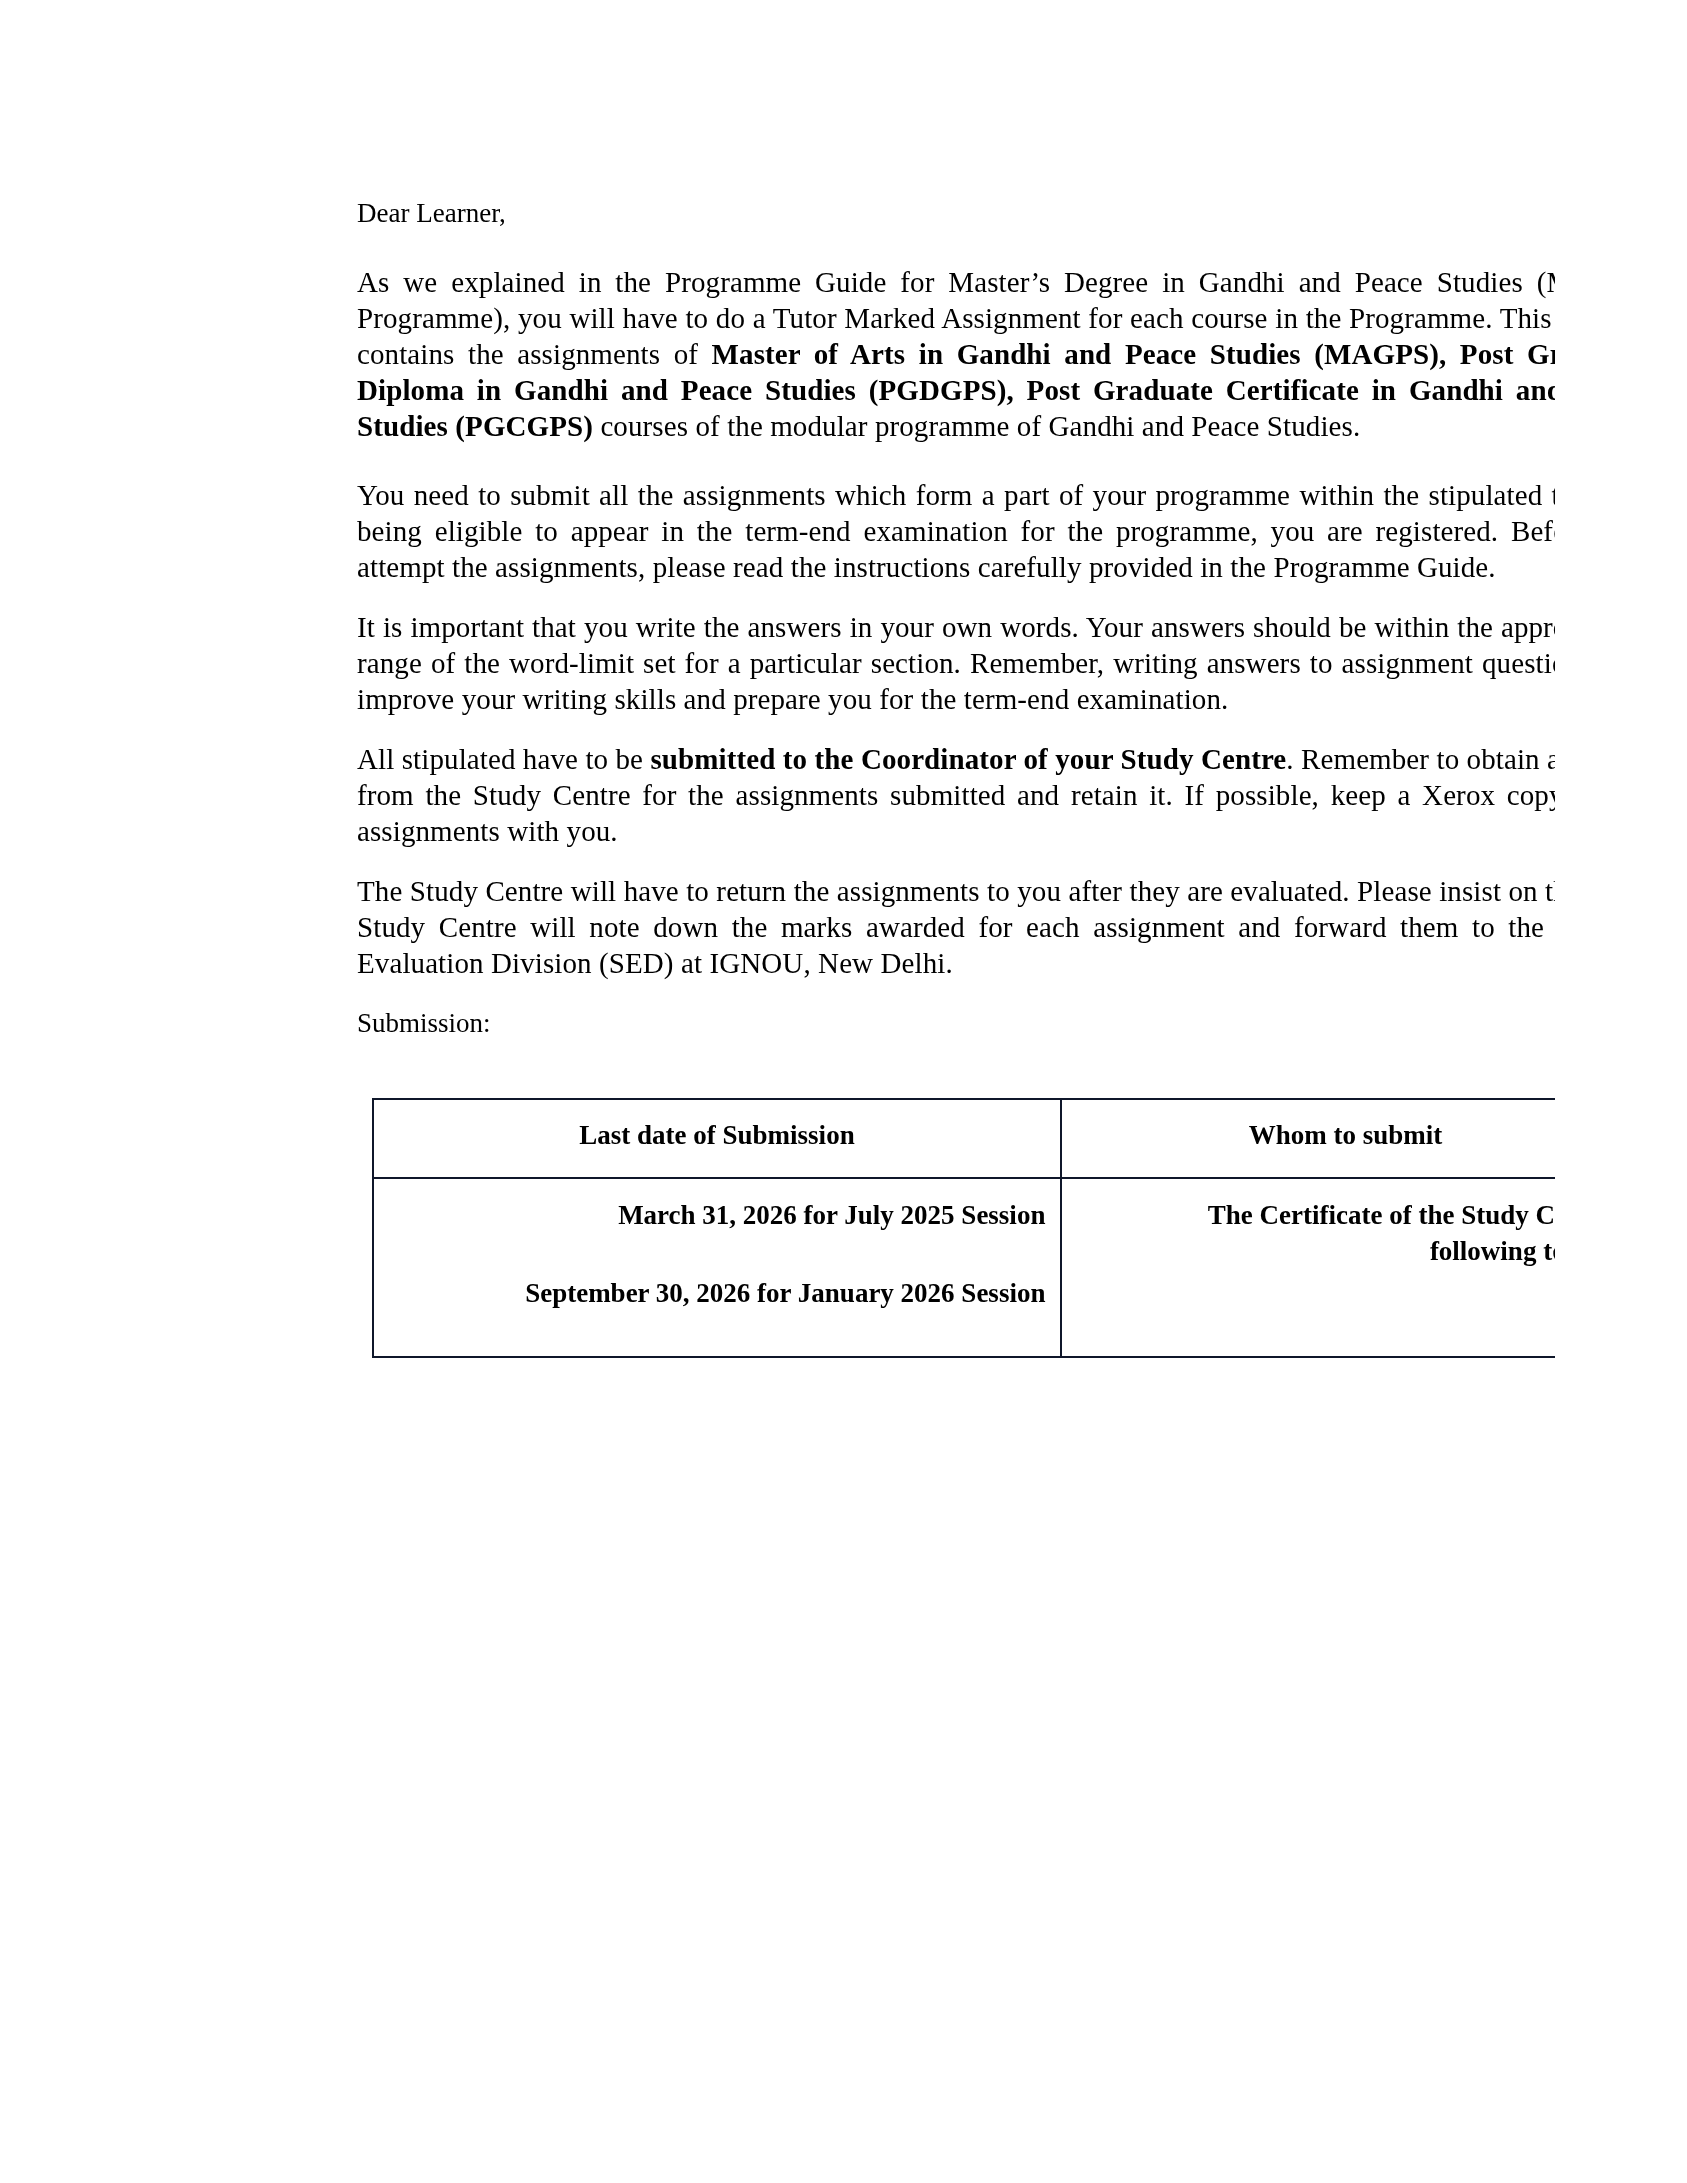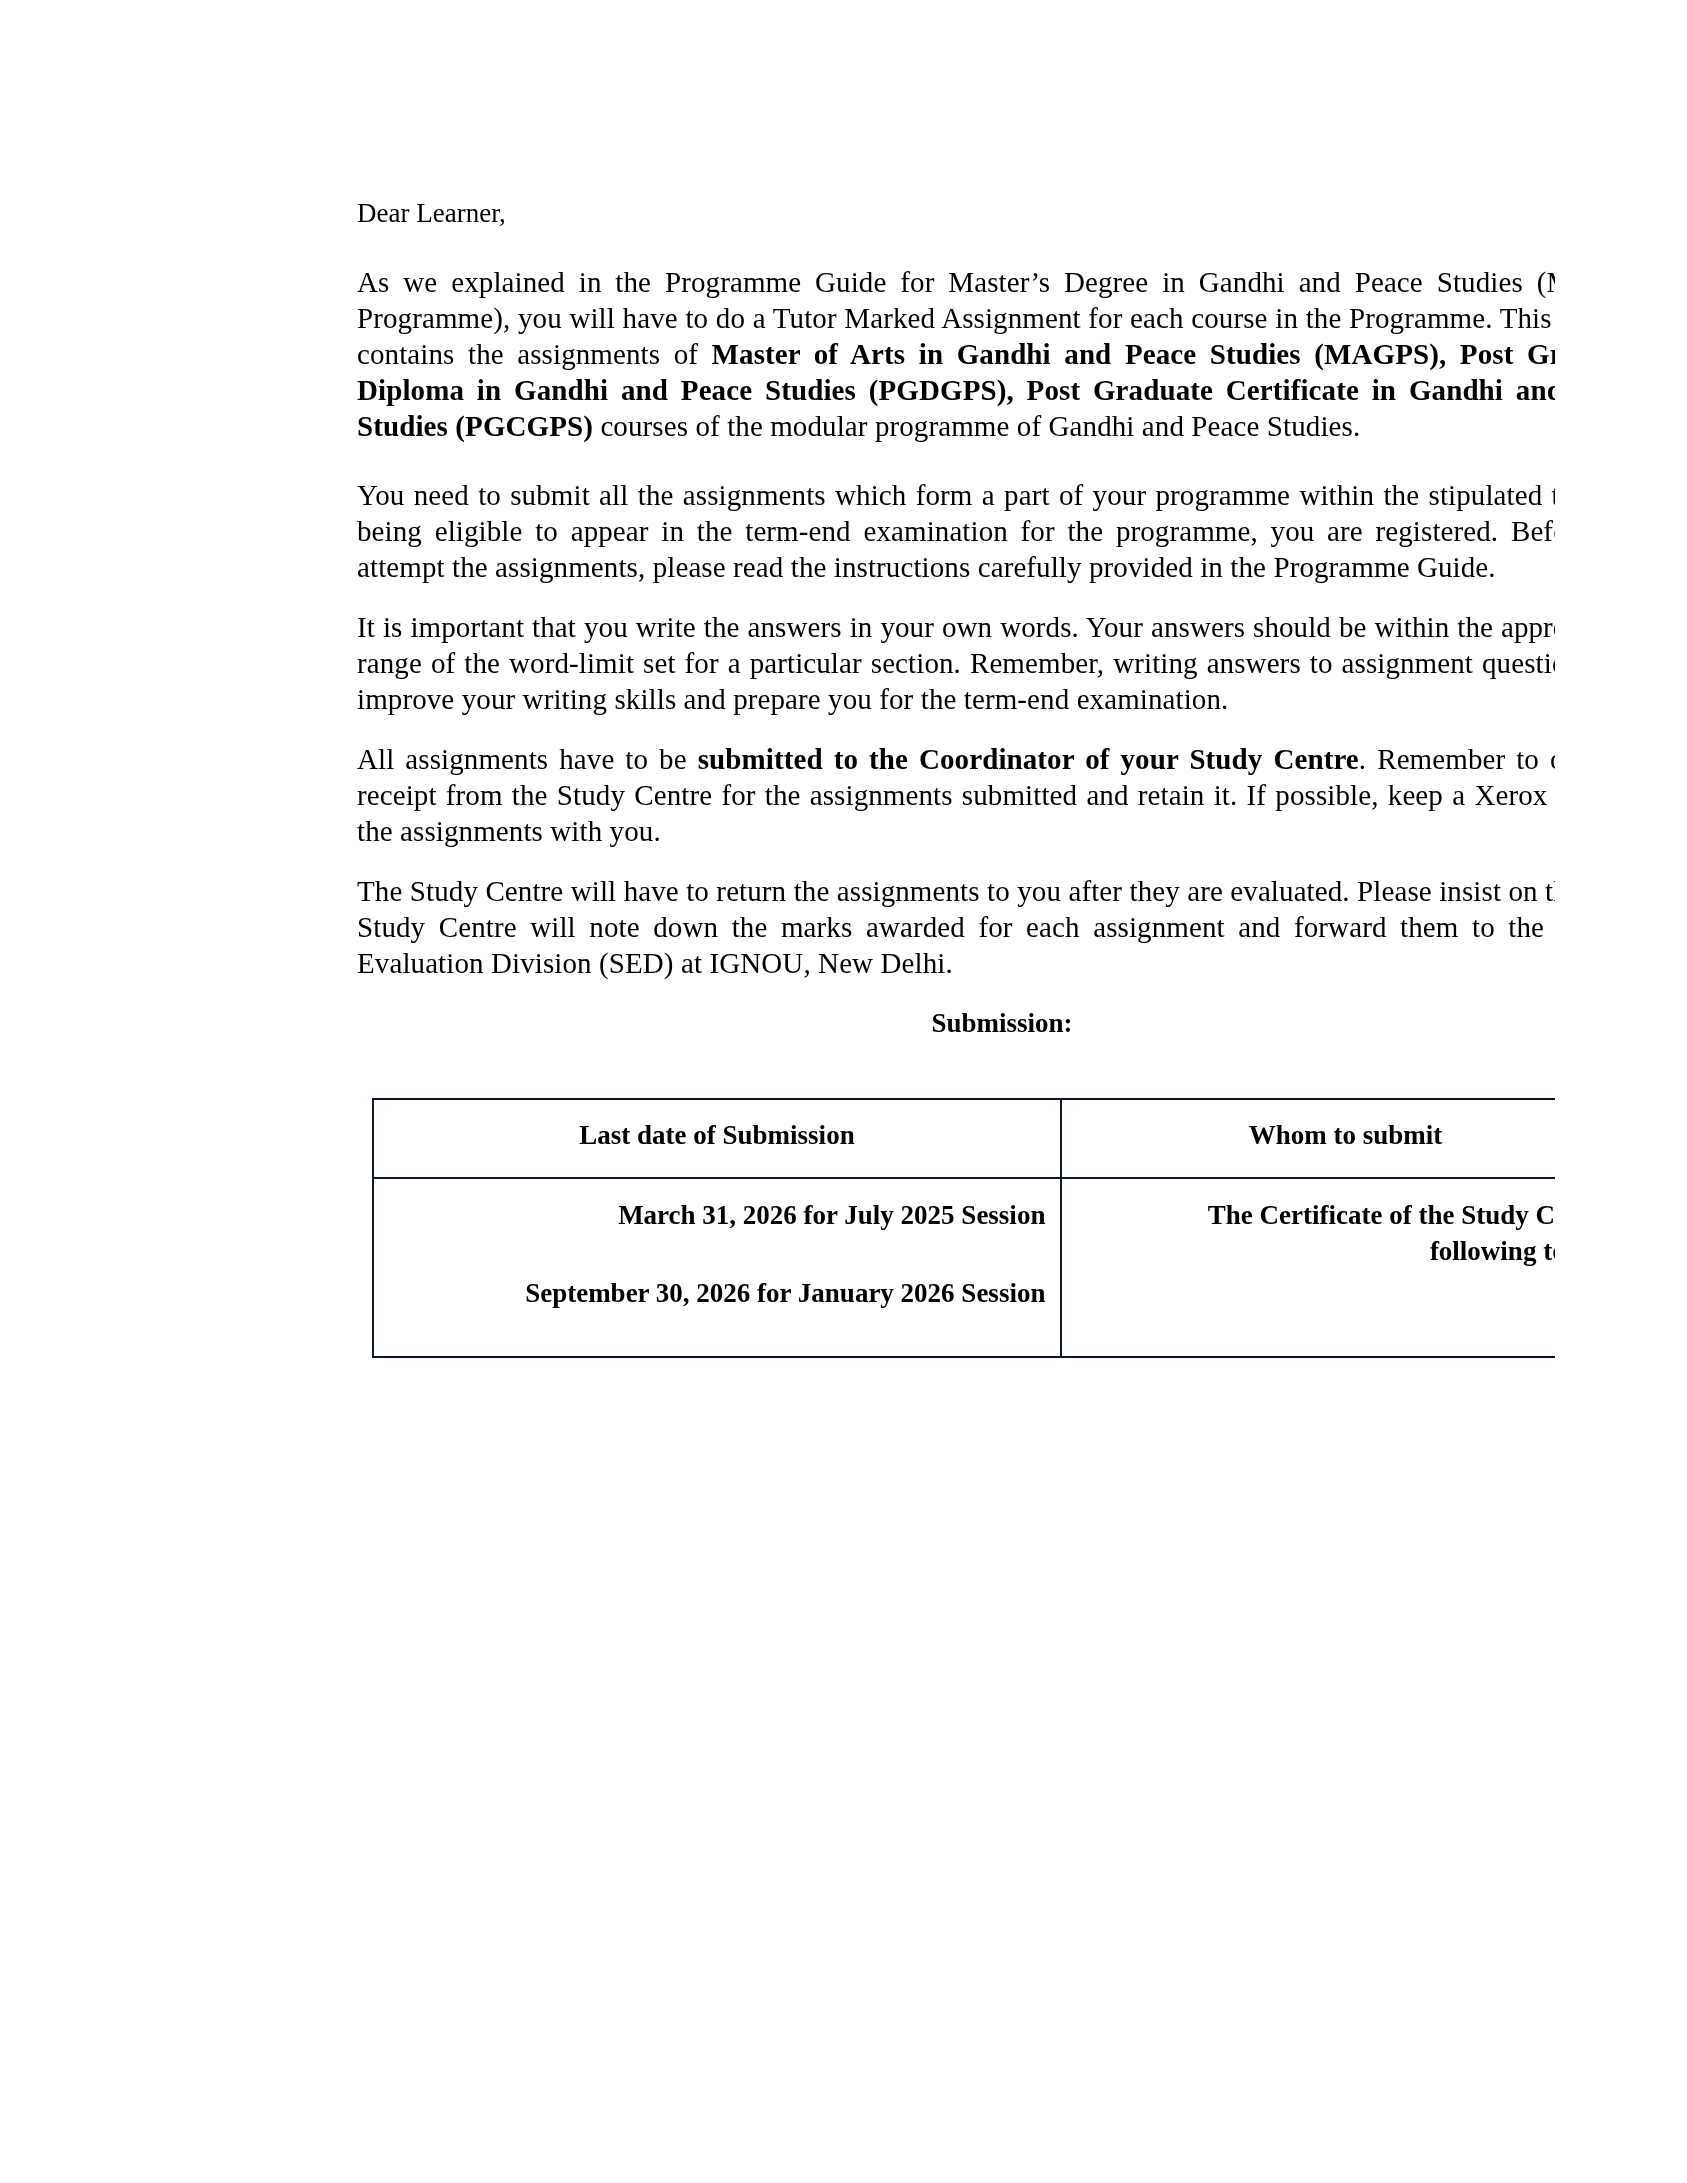--- a/index.html
+++ b/index.html
@@ -45,23 +45,23 @@
   .salutation {
     font-size: 27px;
     line-height: 36px;
     margin: 0 0 33px 0;
     text-align: left;
   }
   .spacer-sm { height: 9.3px; }
   .heading {
     font-size: 27px;
     line-height: 36px;
-    font-weight: bold;
+    font-weight: normal;
     margin: 0 0 28px 0;
-    text-align: center;
+    text-align: left;
   }
 
   
   .table-wrap {
     margin-top: 57px;
     width: 1257px;
     margin-left: 15px;
   }
   table.schedule {
     border-collapse: collapse;
@@ -112,21 +112,21 @@
 
     <p class="para">
       <span>You need to submit all the assignments which form a part of your programme within the stipulated time for being eligible to appear in the term-end examination for the programme, you are registered. Before you attempt the assignments, please read the instructions carefully provided in the Programme Guide.</span>
     </p>
 
     <p class="para">
       <span>It is important that you write the answers in your own words. Your answers should be within the approximate range of the word-limit set for a particular section. Remember, writing answers to assignment questions will improve your writing skills and prepare you for the term-end examination.</span>
     </p>
 
     <p class="para">
-      <span>All assignments have to be </span><b class="bold">submitted to the Coordinator of your Study Centre</b><span>. Remember to obtain a receipt from the Study Centre for the assignments submitted and retain it. If possible, keep a Xerox copy of the assignments with you.</span>
+      <span>All stipulated have to be </span><b class="bold">submitted to the Coordinator of your Study Centre</b><span>. Remember to obtain a receipt from the Study Centre for the assignments submitted and retain it. If possible, keep a Xerox copy of the assignments with you.</span>
     </p>
 
     <p class="para">
       <span>The Study Centre will have to return the assignments to you after they are evaluated. Please insist on this. The Study Centre will note down the marks awarded for each assignment and forward them to the Student Evaluation Division (SED) at IGNOU, New Delhi.</span>
     </p>
 
     <p class="heading">Submission:</p>
 
 
     <div class="table-wrap">

